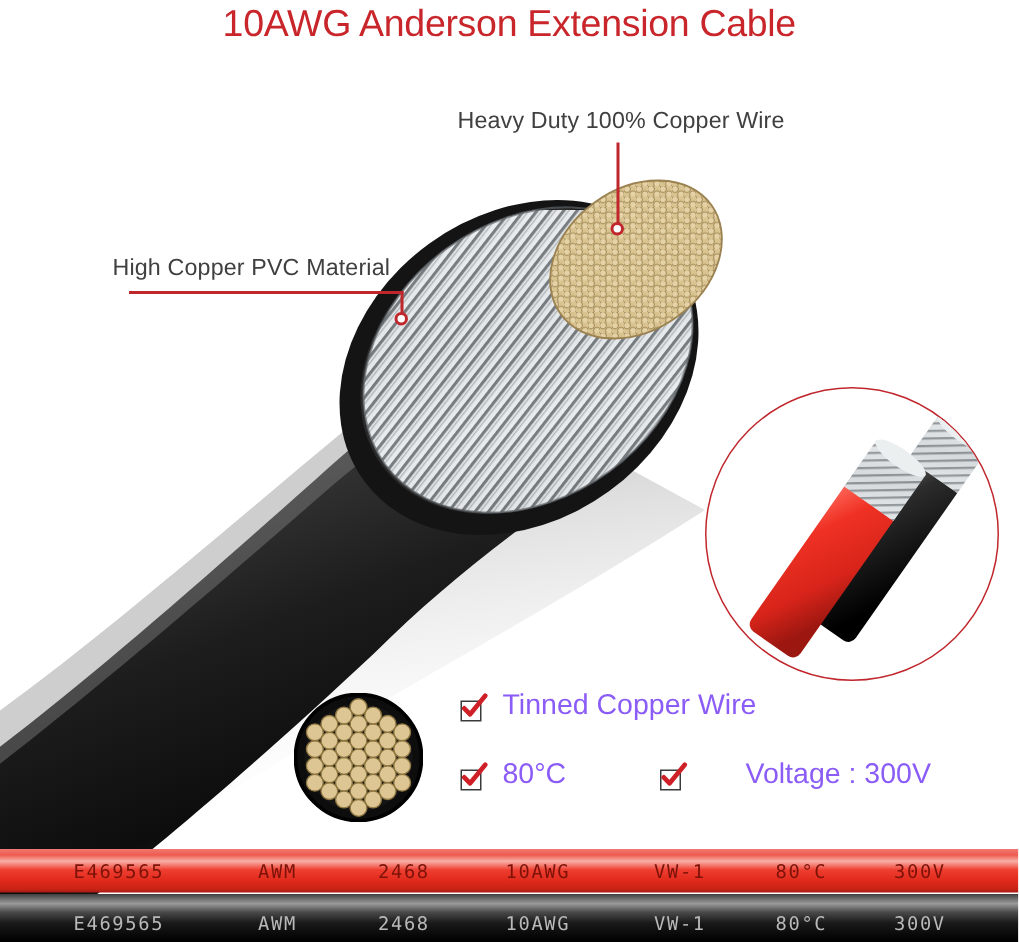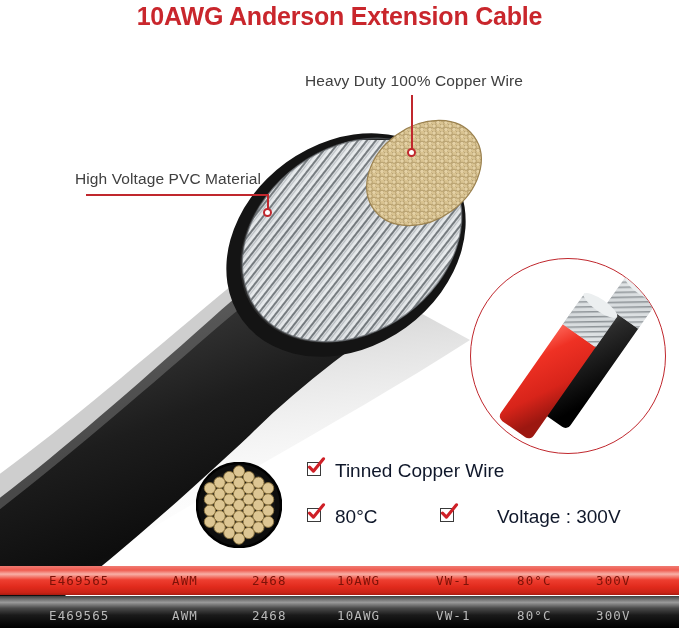--- a/index.html
+++ b/index.html
@@ -9,21 +9,21 @@
     font-family:"Liberation Sans", sans-serif;
     overflow:hidden;
     position:relative;
   }
   #stage{position:absolute;left:0;top:0;width:679px;height:628px;overflow:hidden;background:#fff;}
 
   
   .title{
     position:absolute;left:0;top:2px;width:679px;
     text-align:center;
-    font-size:25px;font-weight:bold;
+    font-size:25px;font-weight:normal;
     letter-spacing:-0.2px;
     color:#c9262c;
     white-space:nowrap;
   }
 
   
   .callout{
     position:absolute;
     font-size:15.5px;
     color:#404040;
@@ -37,22 +37,22 @@
   .leader{position:absolute;background:#c0272d;}
 
   
   .ring{
     position:absolute;width:9px;height:9px;border-radius:50%;
     border:2px solid #c0272d;background:#fff;box-sizing:border-box;
   }
 
   
   .feature{
-    position:absolute;display:flex;align-items:flex-start;gap:11px;
-    font-size:19px;color:#0f172a;white-space:nowrap;
+    position:absolute;display:flex;align-items:flex-end;gap:11px;
+    font-size:19px;color:#8b5cf6;white-space:nowrap;
   }
   .chk{position:relative;width:17px;height:17px;flex:0 0 17px;}
   .chk .box{
     position:absolute;left:0;top:2px;width:14px;height:14px;
     border:1.4px solid #3a3a3a;box-sizing:border-box;background:#fff;
   }
   .chk .tick{position:absolute;left:-1px;top:-3px;width:20px;height:20px;}
 
   
   .strip{position:absolute;left:0;width:679px;overflow:hidden;}
@@ -177,21 +177,21 @@
       <rect x="350" y="78" width="160" height="120" fill="url(#gCopper)"></rect>
       <rect x="350" y="78" width="160" height="120" fill="url(#pCopper)" opacity="0.95"></rect>
     </g>
     <ellipse cx="424" cy="133" rx="62" ry="47" transform="rotate(-36 424 133)" fill="none" stroke="#9b8250" stroke-width="1.2"></ellipse>
   </svg>
 
   <div class="callout" id="copper-label">Heavy Duty 100% Copper Wire</div>
   <div class="leader" style="left:411px;top:95px;width:1.7px;height:55px;"></div>
   <div class="ring" style="left:407px;top:148px;"></div>
 
-  <div class="callout" id="pvc-label">High Voltage PVC Material</div>
+  <div class="callout" id="pvc-label">High Copper PVC Material</div>
   <div class="leader" style="left:86px;top:194px;width:183px;height:1.7px;"></div>
   <div class="leader" style="left:267px;top:194px;width:1.7px;height:16px;"></div>
   <div class="ring" style="left:263px;top:208px;"></div>
 
   <div id="inset">
     <svg width="194" height="194" viewBox="0 0 194 194">
       <defs>
         <linearGradient id="gRedJ" x1="0" y1="0" x2="0.6" y2="1">
           <stop offset="0%" stop-color="#ff6a5c"></stop>
           <stop offset="28%" stop-color="#ef3124"></stop>

